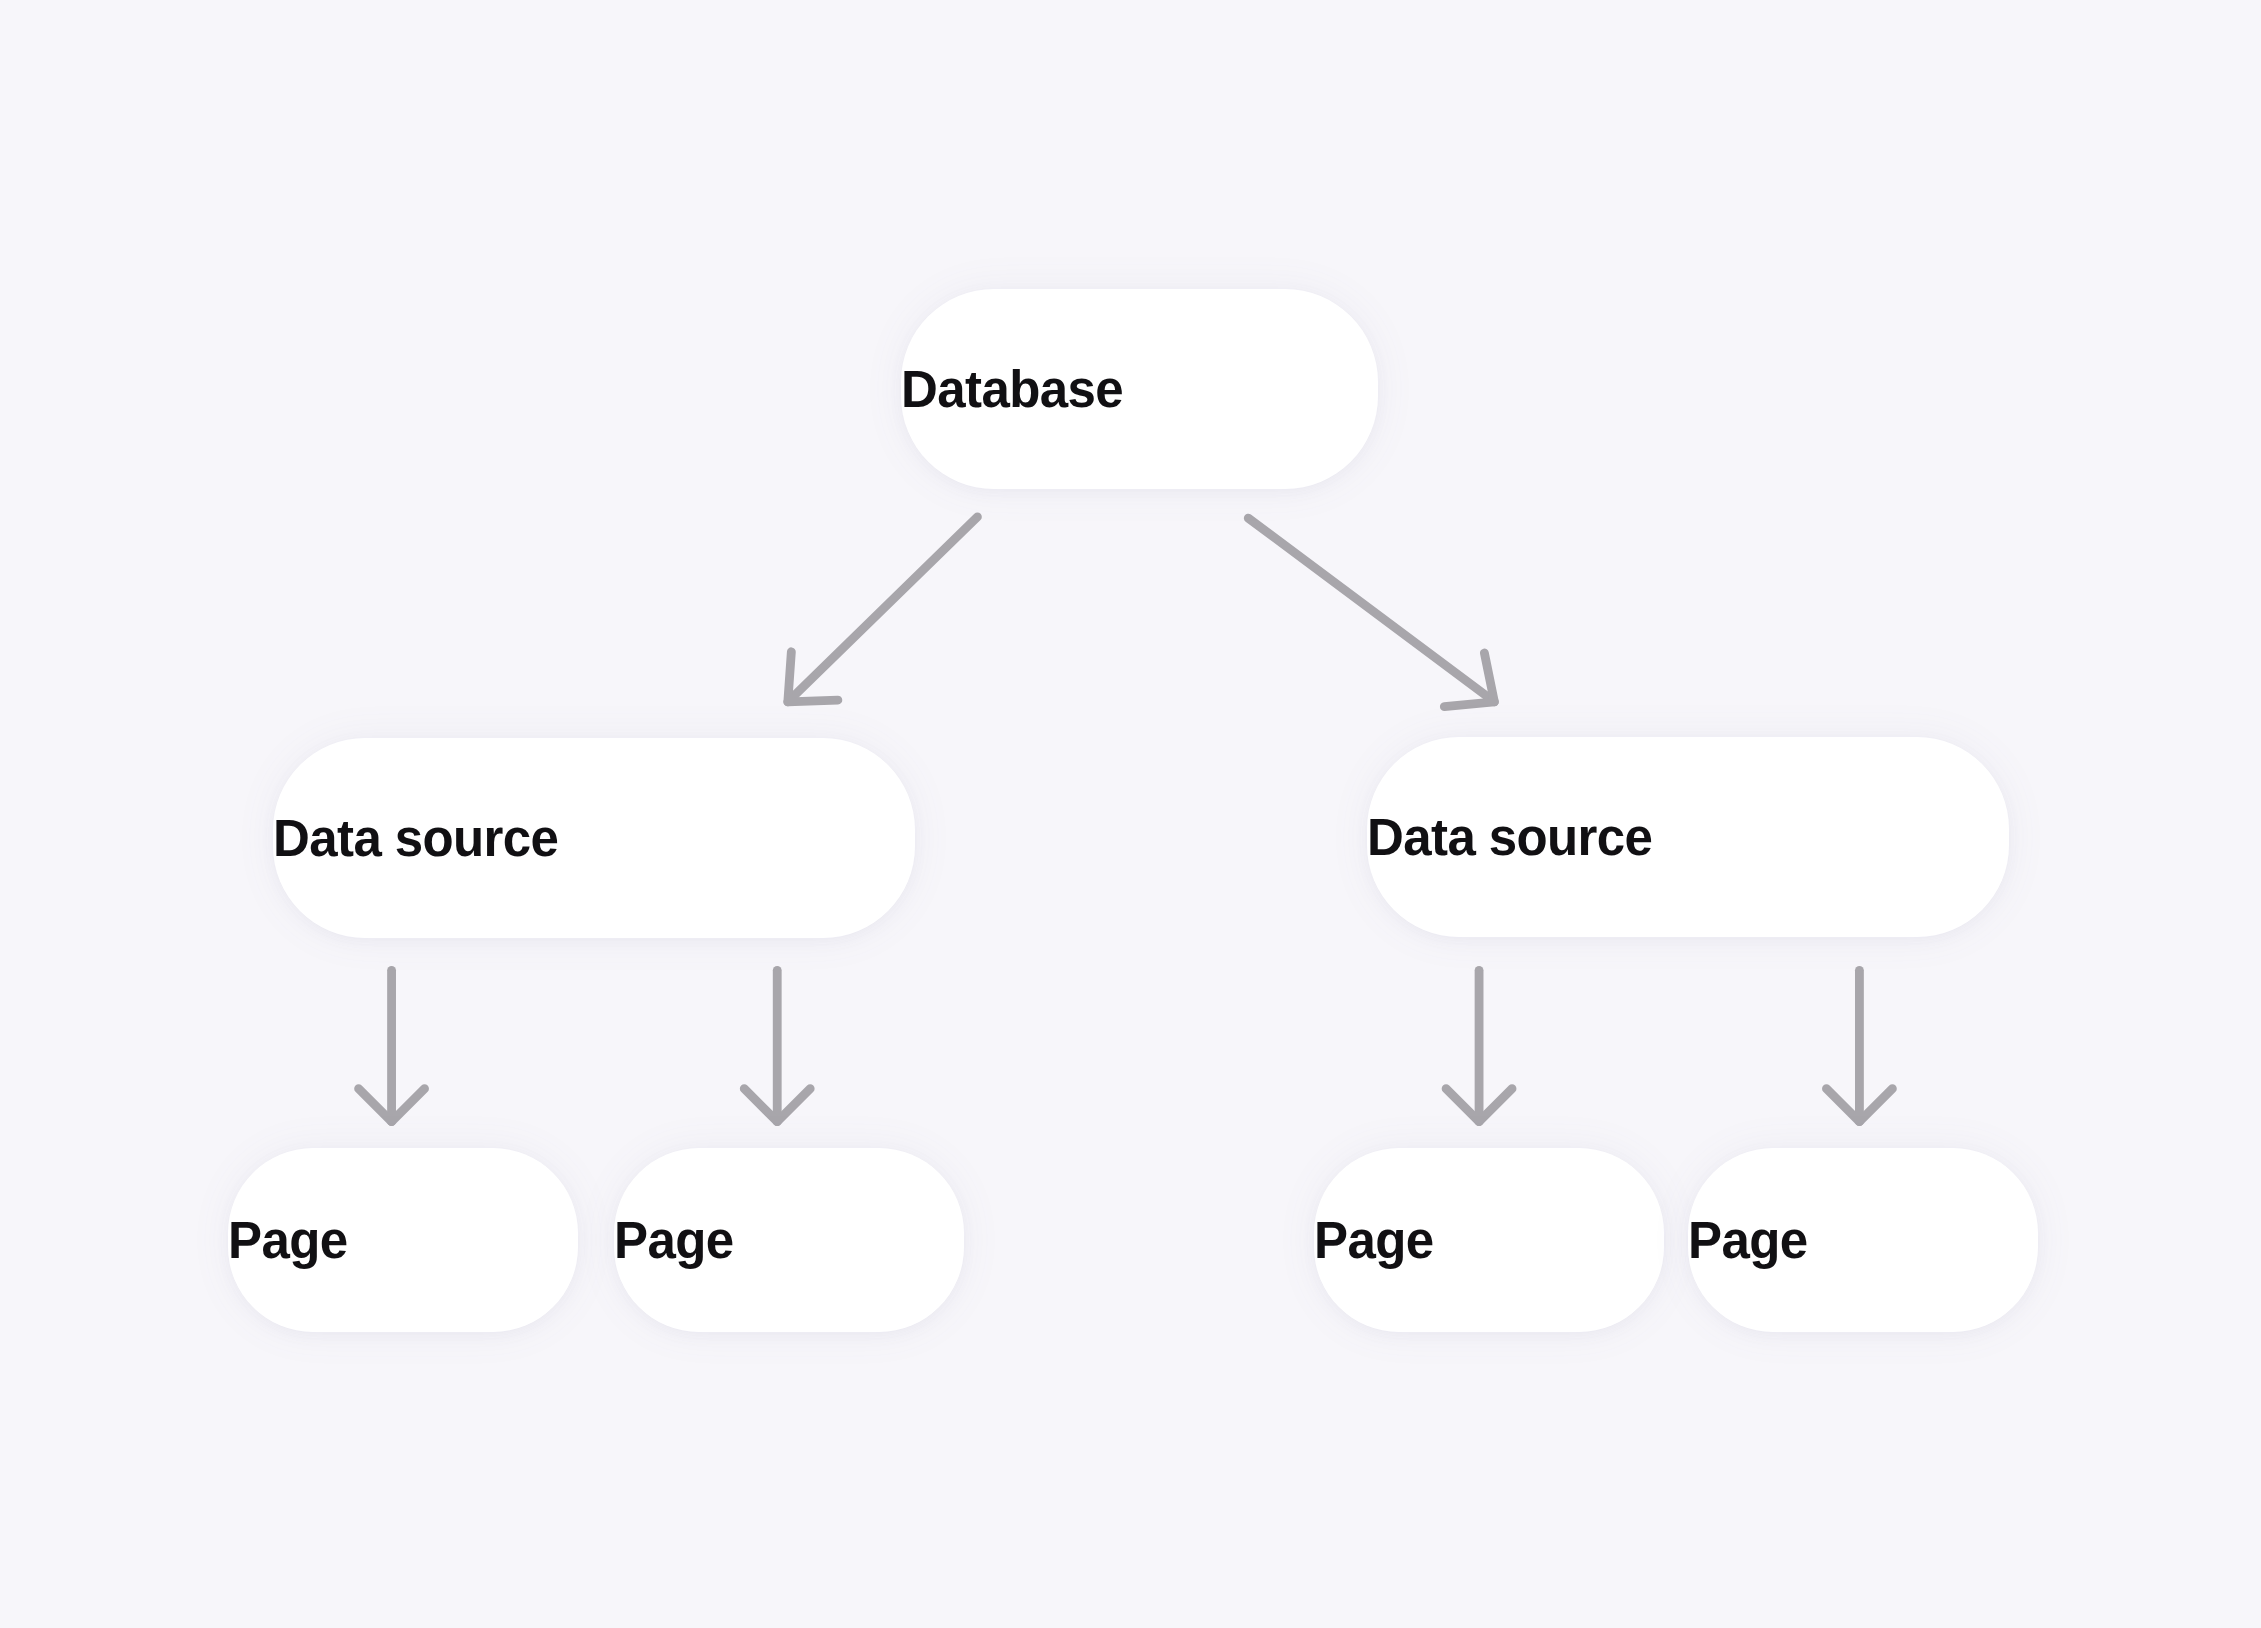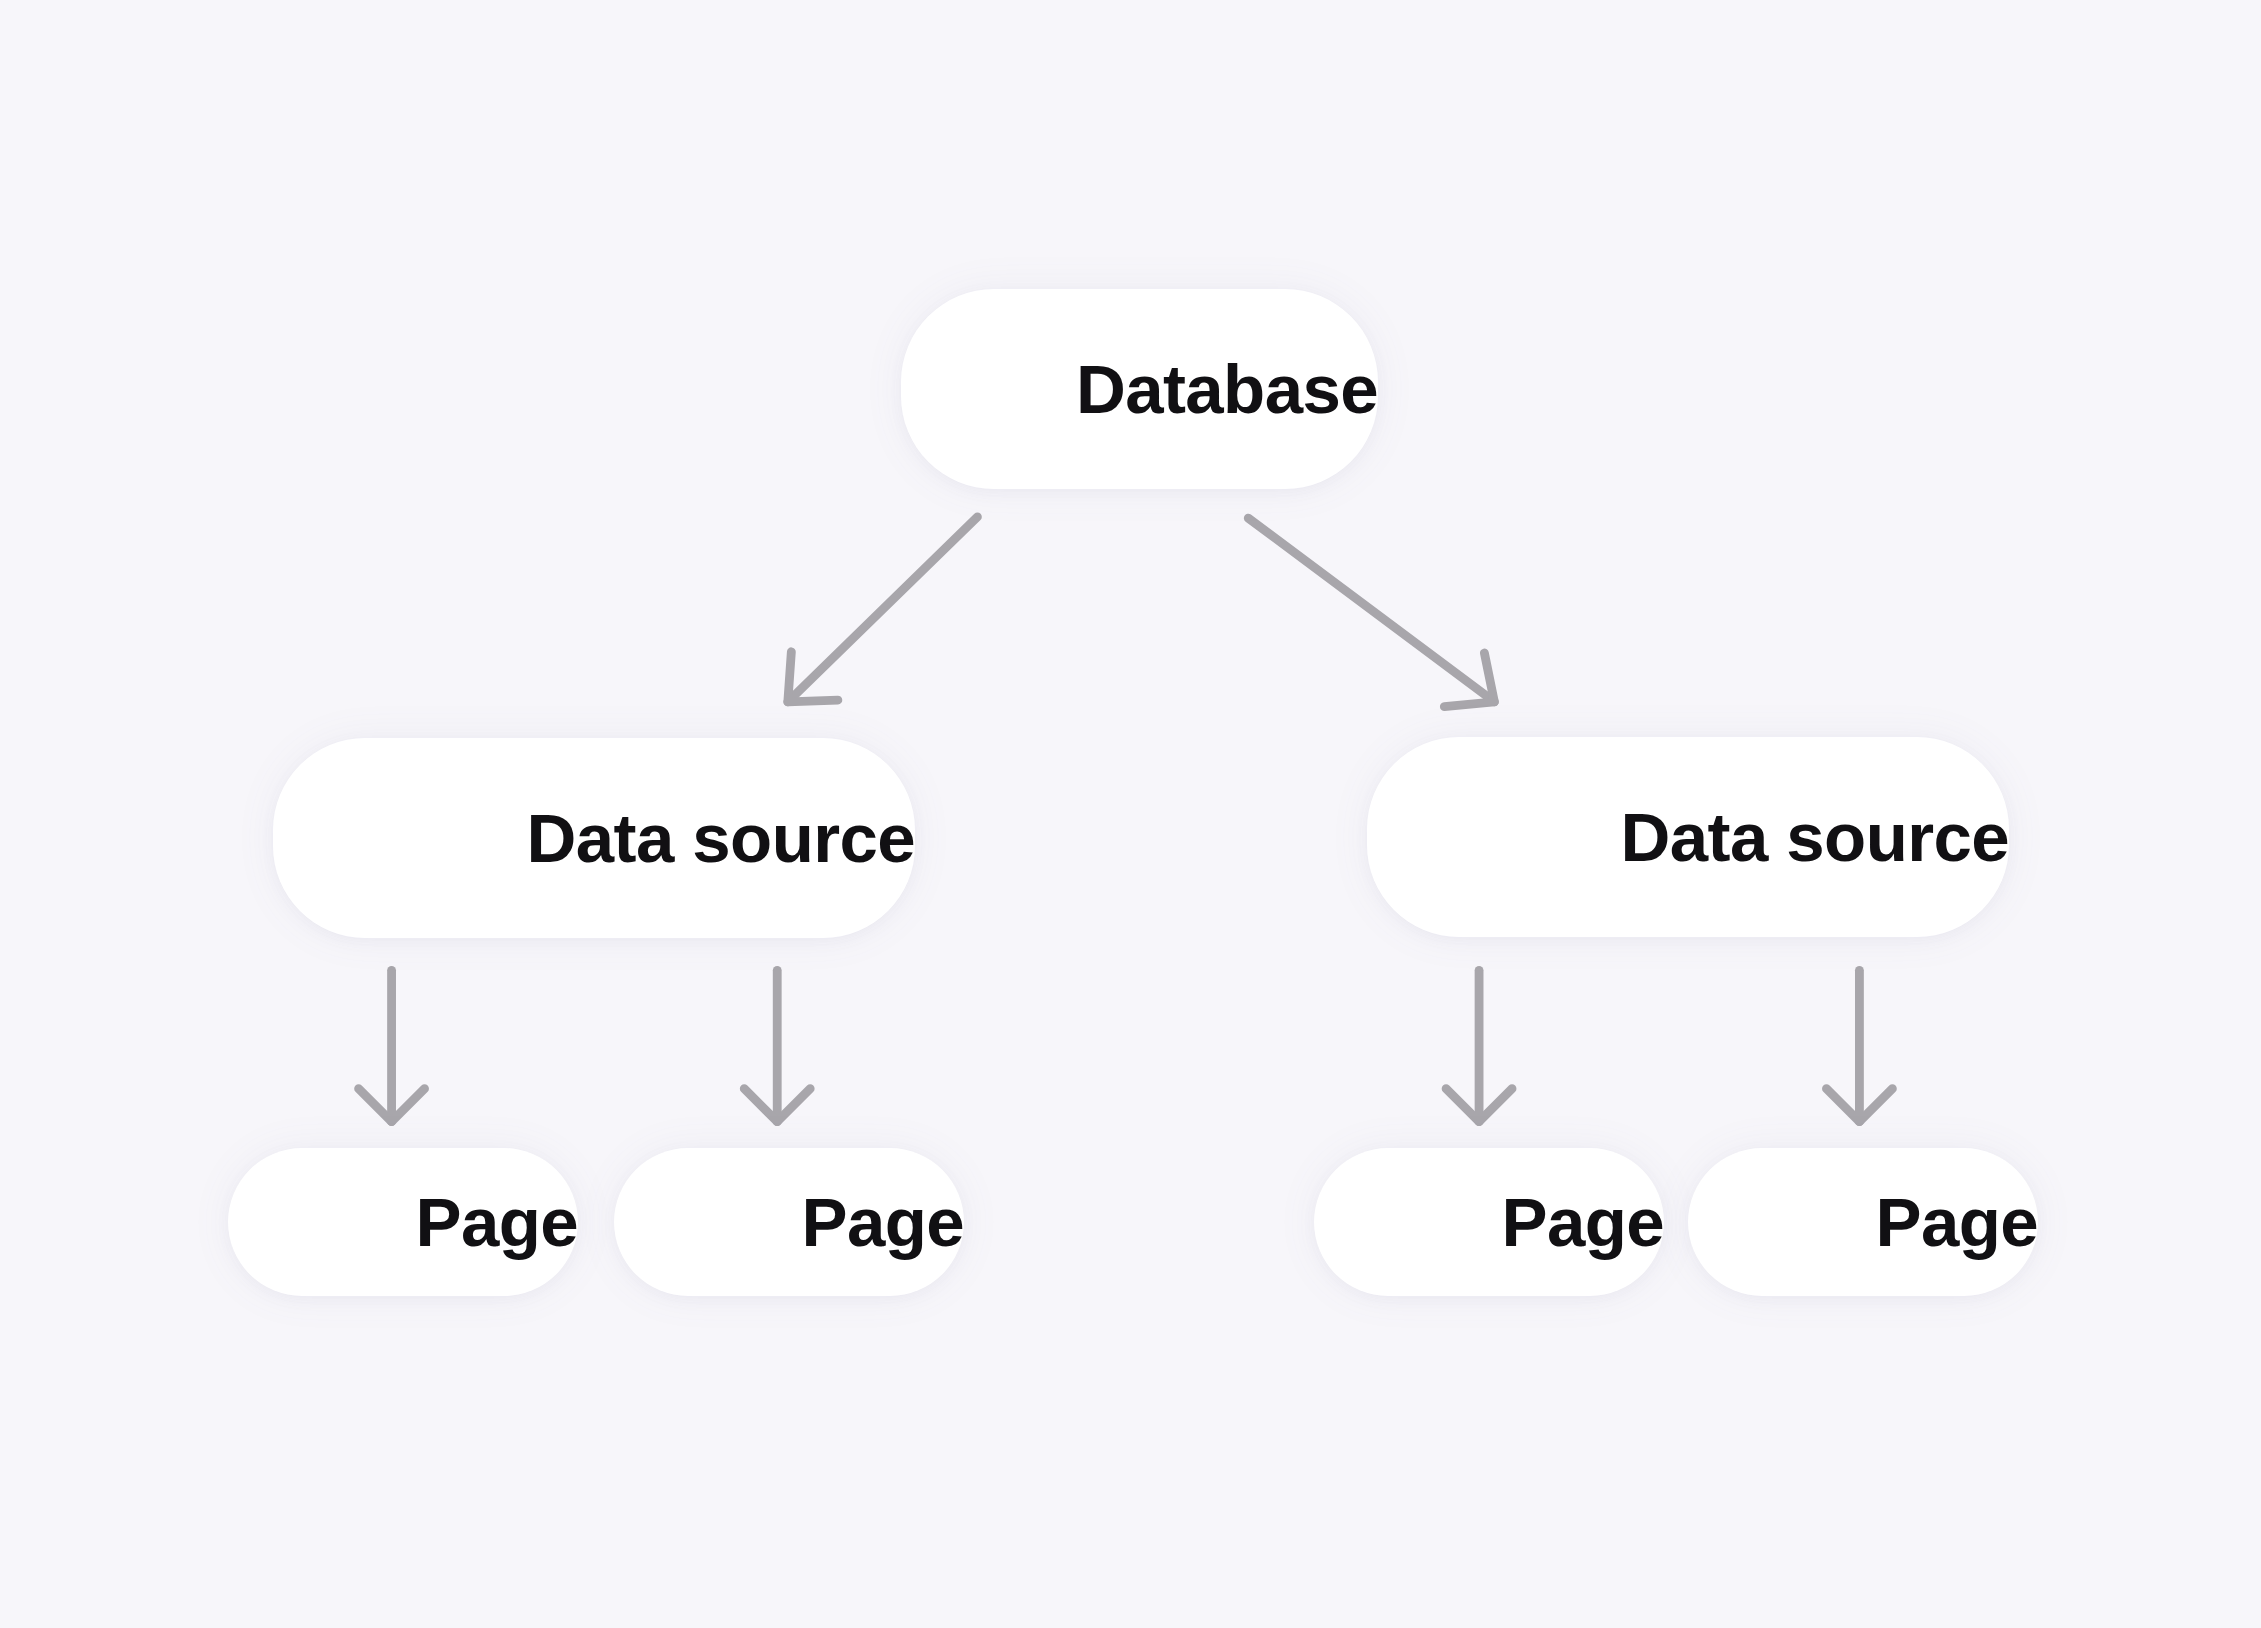--- a/index.html
+++ b/index.html
@@ -21,25 +21,25 @@
     left: 0;
     top: 0;
     width: 100%;
     height: 100%;
     display: block;
   }
   .node {
     position: absolute;
     display: flex;
     align-items: center;
-    justify-content: flex-end;
+    justify-content: flex-start;
     background: var(--node-fill, #FFFFFF);
     color: var(--text-color, #111013);
     font-weight: bold;
-    font-size: 69px;
+    font-size: 51px;
     letter-spacing: -0.6px;
     white-space: nowrap;
     box-shadow: 0 0 41px rgba(120, 110, 150, 0.07), 0 3.5px 14px rgba(120, 110, 150, 0.05);
   }
   .node-database {
     left: 901px;
     top: 289px;
     width: 477px;
     height: 200px;
     border-radius: 93px;
@@ -53,21 +53,21 @@
   }
   .node-ds-right {
     left: 1367px;
     top: 737px;
     width: 642px;
     height: 200px;
     border-radius: 92px;
   }
   .node-page {
     width: 350px;
-    height: 148px;
+    height: 184px;
     border-radius: 85px;
   }
   .node-page-1 { left: 228px;  top: 1148px; }
   .node-page-2 { left: 614px; top: 1148px; }
   .node-page-3 { left: 1314px; top: 1148px; }
   .node-page-4 { left: 1688px; top: 1148px; }
 
   .edge {
     fill: none;
     stroke: var(--arrow-color, #A8A6AB);

